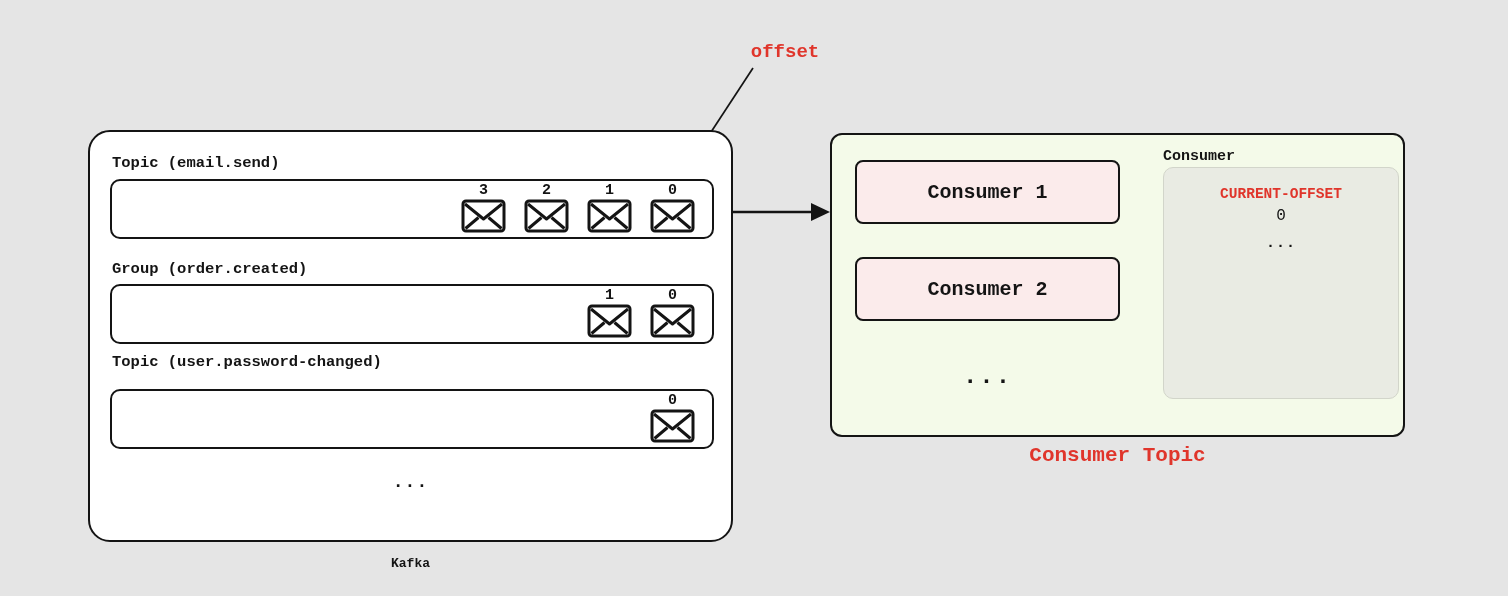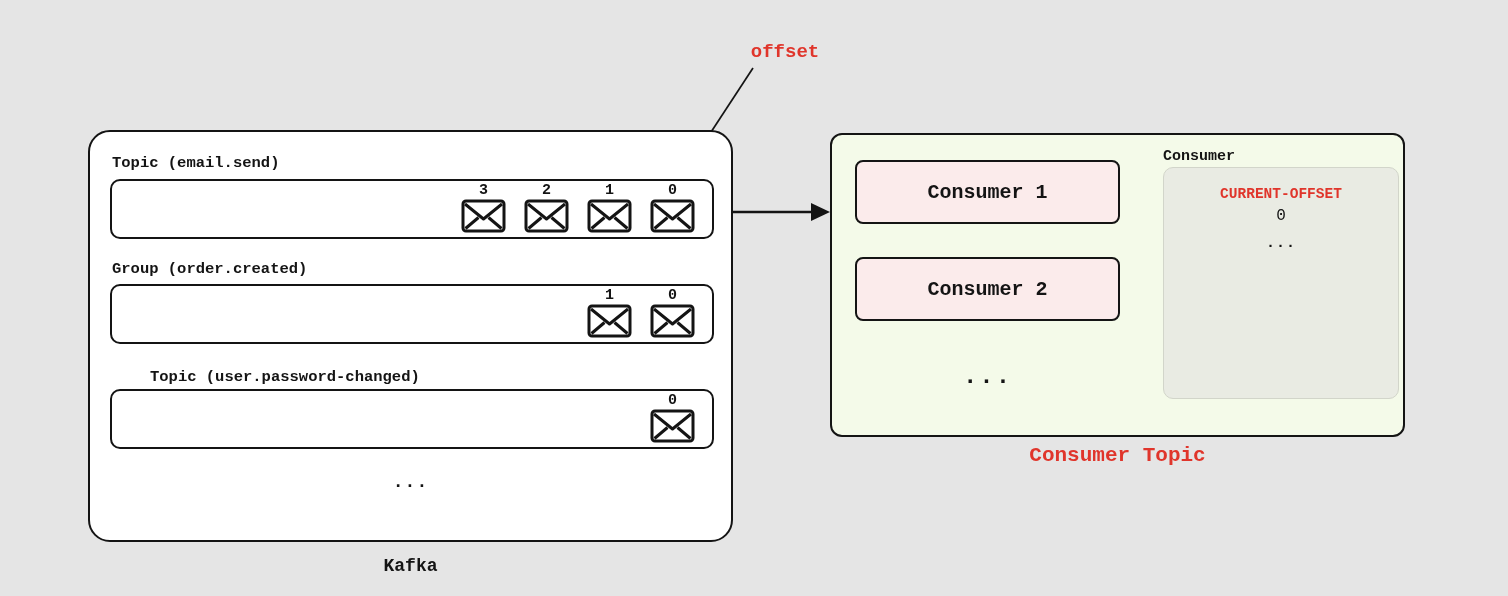--- a/index.html
+++ b/index.html
@@ -29,21 +29,21 @@
     width: 645px; height: 412px;
     box-sizing: border-box;
     border: 2px solid var(--ink, #141414);
     border-radius: 22px;
     background: #ffffff;
   }
   .topic-label {
     position: absolute; left: 22px;
     font-size: 15.5px; font-weight: bold; line-height: 19px;
   }
-  .t1 { top: 22px; } .t2 { top: 128px; } .t3 { top: 236px; margin-left: 38px; }
+  .t1 { top: 22px; } .t2 { top: 128px; } .t3 { top: 221px; }
   .partition {
     position: absolute; left: 20px; width: 604px; height: 60px;
     box-sizing: border-box;
     border: 2px solid var(--ink, #141414);
     border-radius: 10px;
     background: #ffffff;
     display: flex;
     justify-content: flex-end;
     align-items: flex-start;
     gap: 18px;
@@ -57,21 +57,21 @@
   }
   .msg svg { display: block; margin-top: 1px; }
   .kafka-ellipsis {
     position: absolute; left: 0; top: 340px; width: 100%;
     text-align: center;
     font-size: 18px; font-weight: bold; letter-spacing: 1px;
   }
   .kafka-caption {
     position: absolute; left: 88px; top: 556px; width: 645px;
     text-align: center;
-    font-size: 18px; font-weight: bold;
+    font-size: 13px; font-weight: bold;
   }
   
   .group-box {
     position: absolute; left: 830px; top: 133px;
     width: 575px; height: 304px;
     box-sizing: border-box;
     border: 2px solid var(--ink, #141414);
     border-radius: 12px;
     background: var(--group_bg, #f4fae9);
   }

